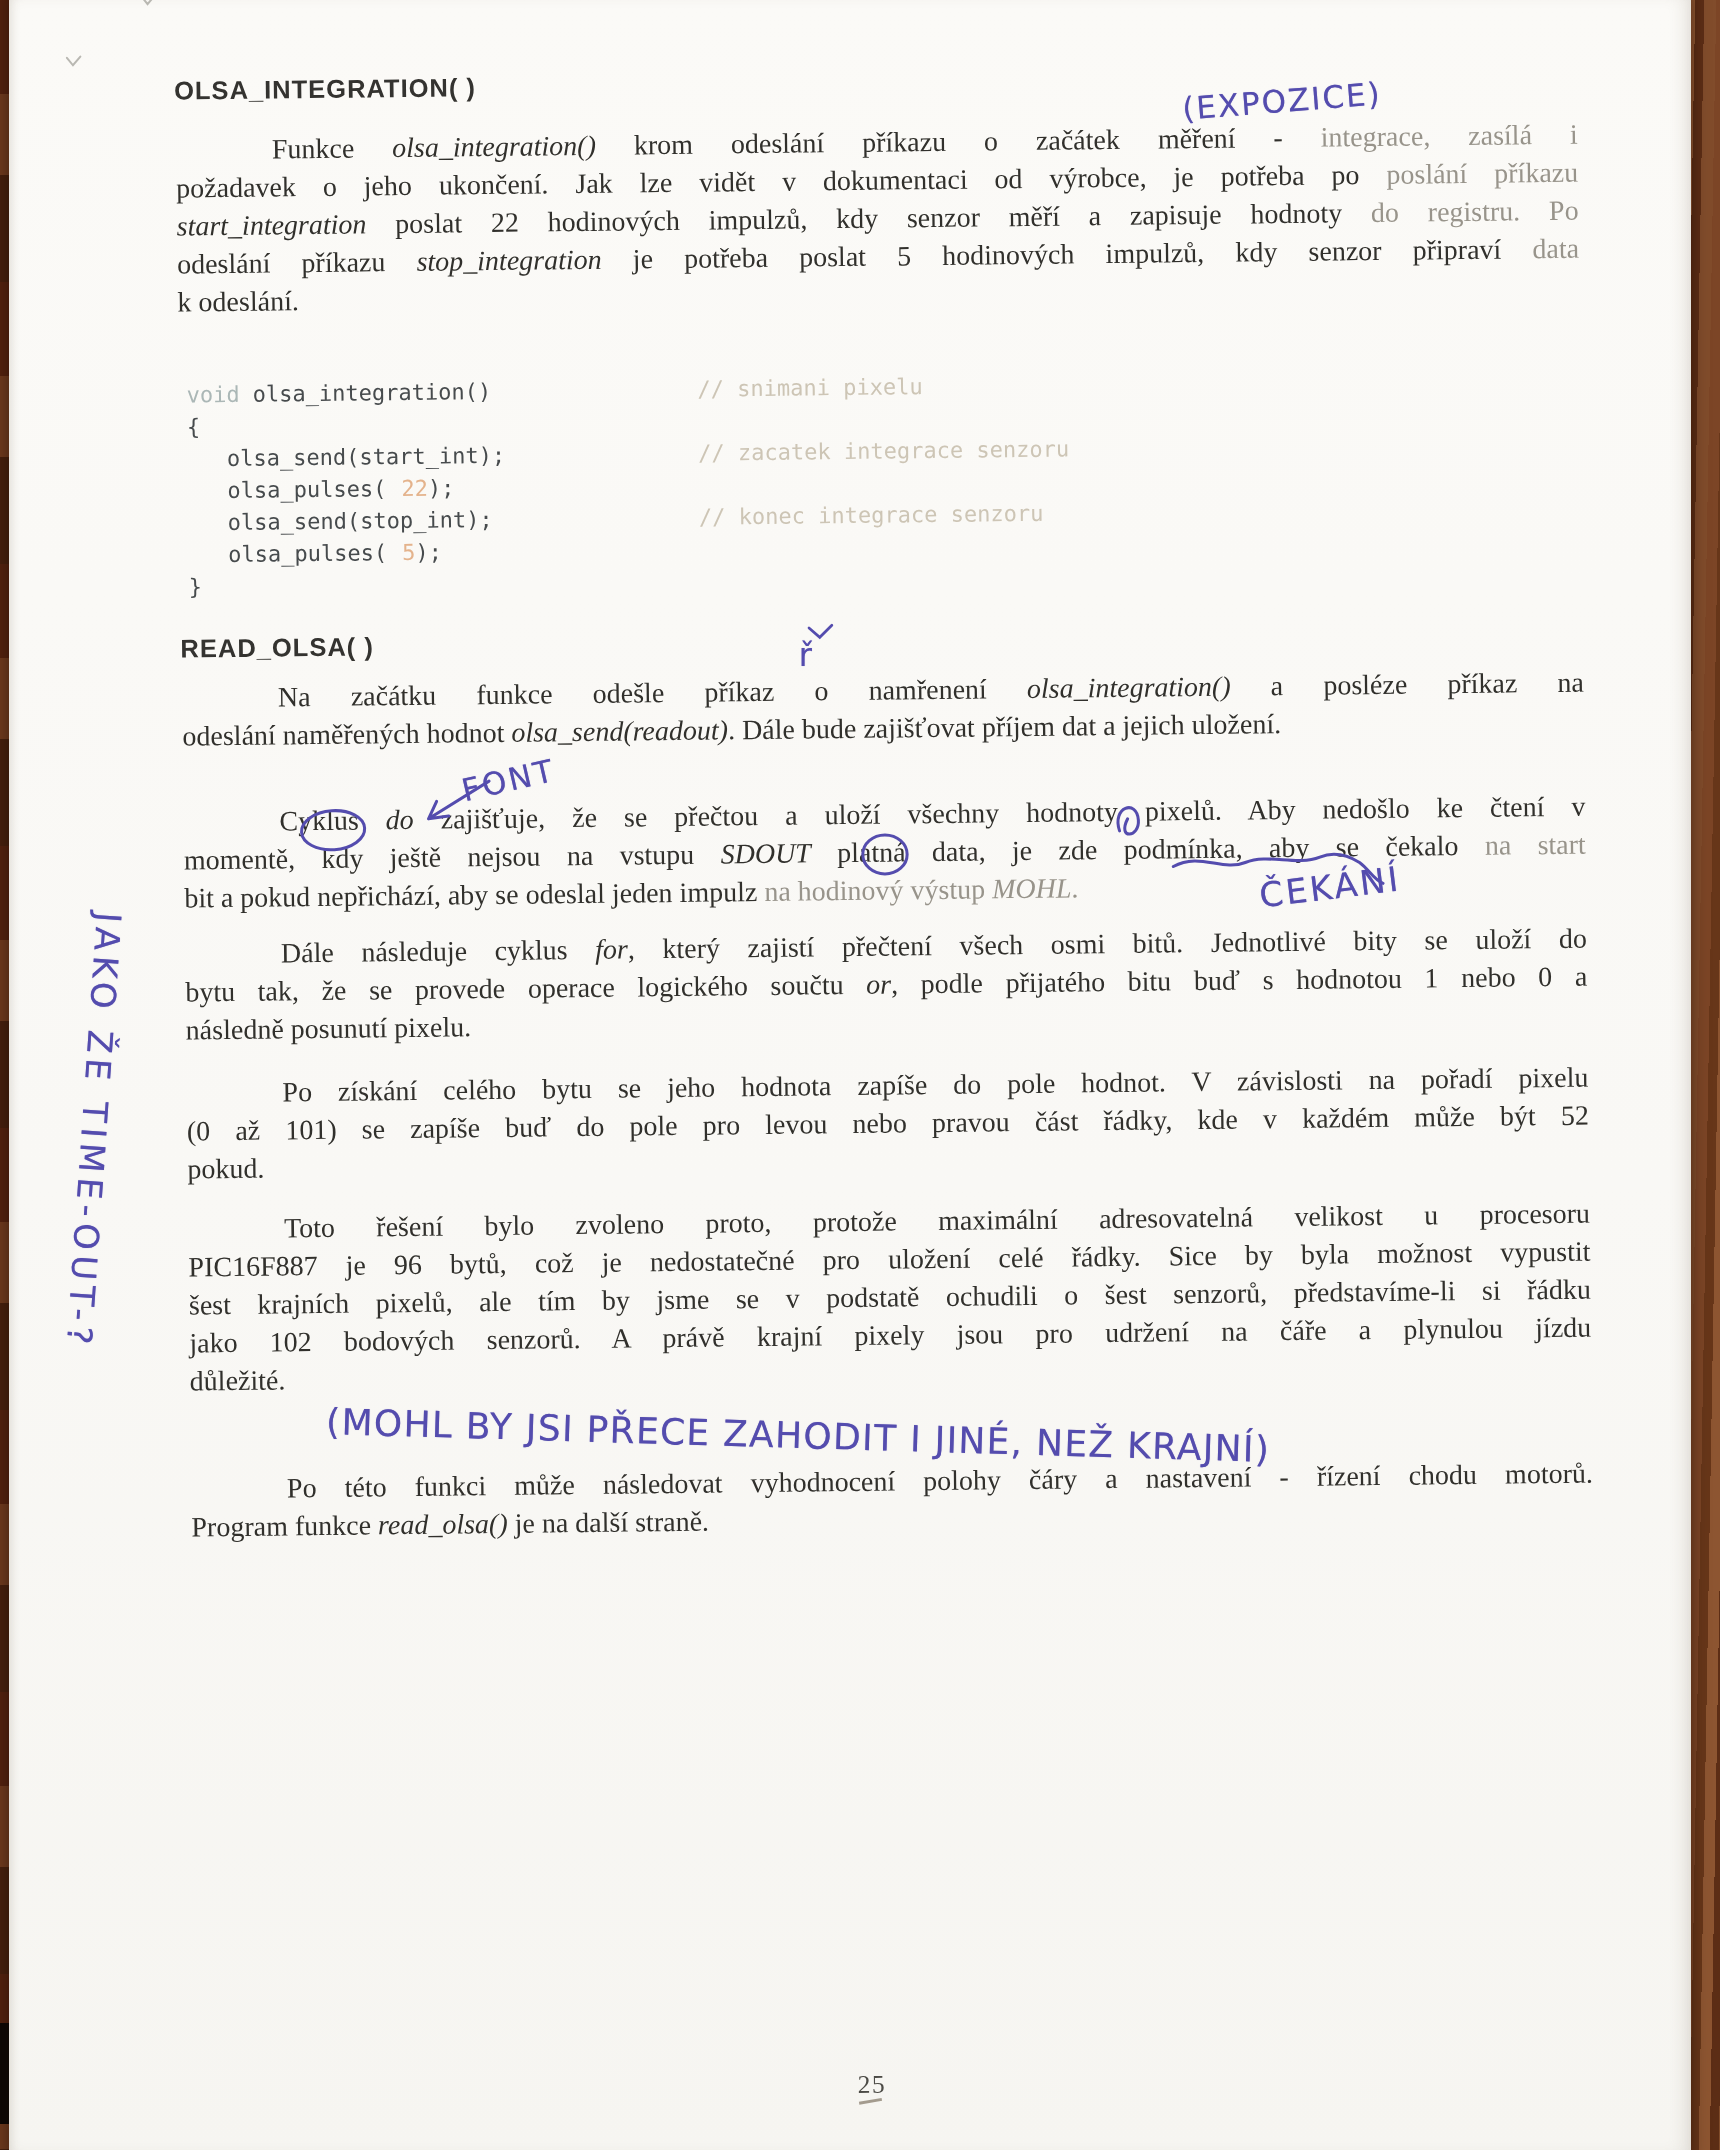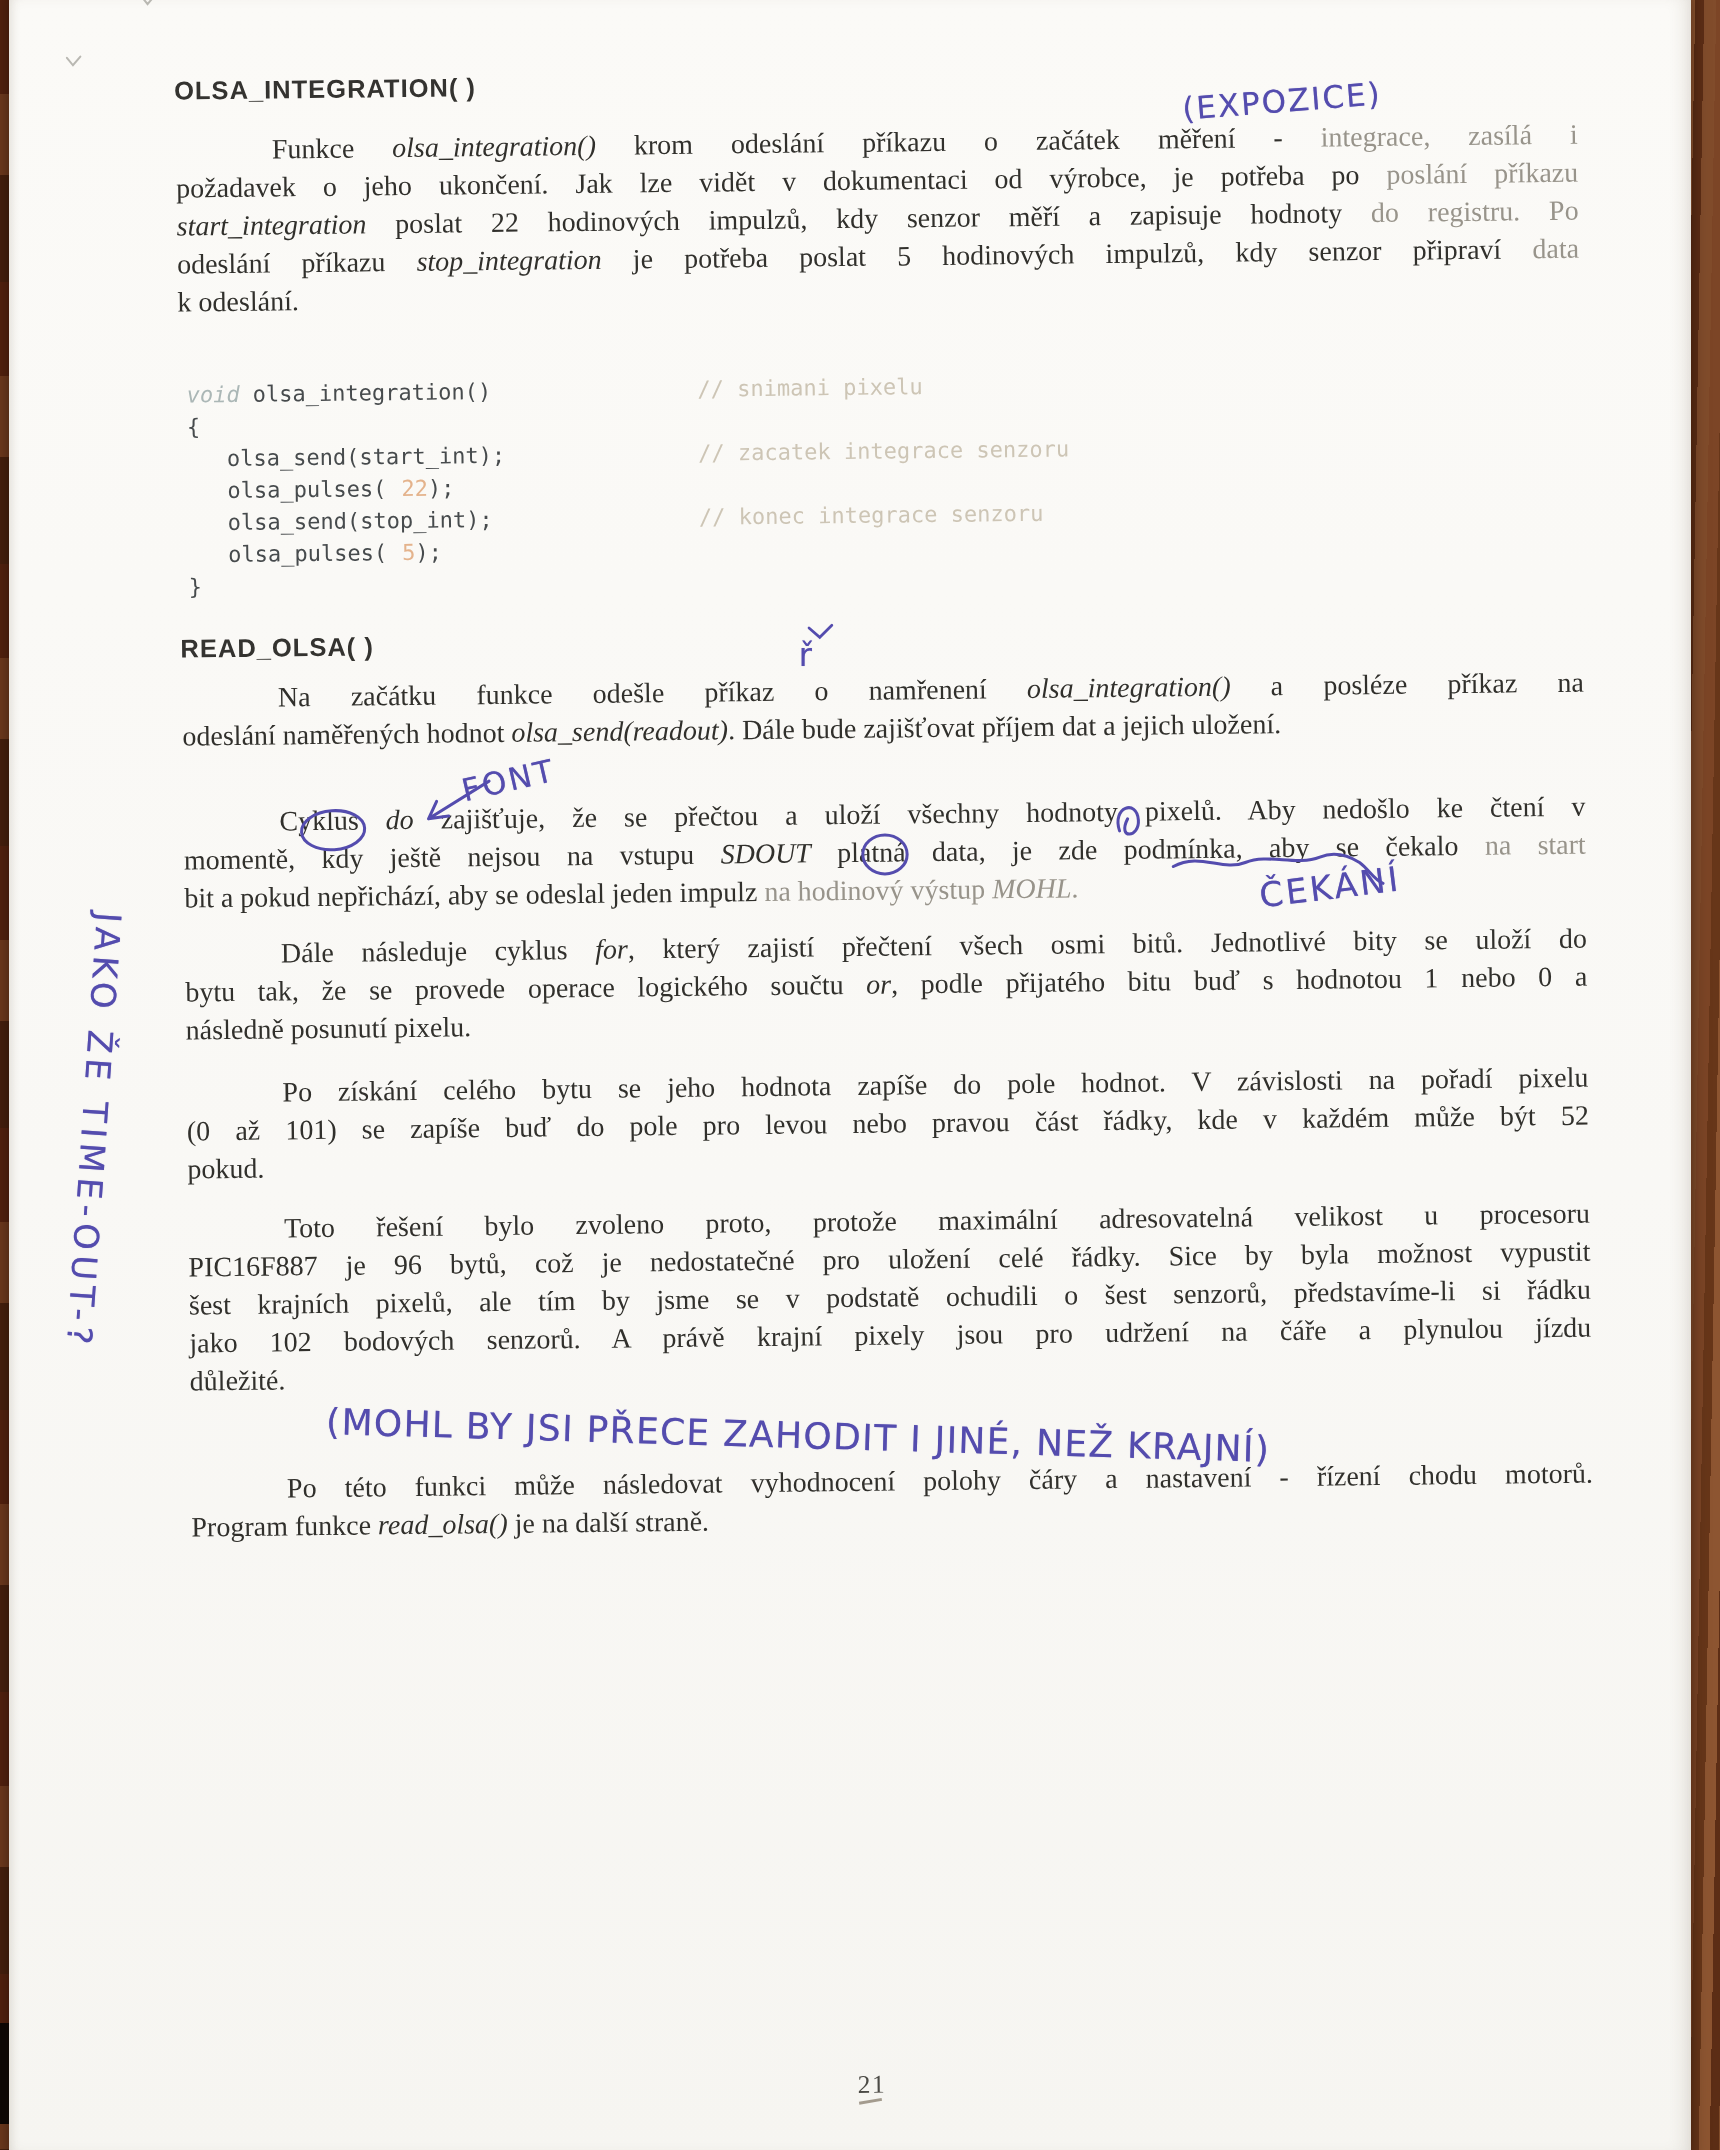--- a/index.html
+++ b/index.html
@@ -47,21 +47,21 @@
   .para .tline:first-child{text-indent:96px;}
   .it{font-style:italic;}
   .fade{color:#98948b;}
   
   .code{
     position:absolute;left:186px;top:380px;width:1277px;
     font-family:"DejaVu Sans Mono",monospace;font-size:22px;line-height:32px;
     color:#474b4d;white-space:pre;
   }
   .codeline{position:relative;}
-  .kw{color:#abb7b6;font-style:italic;}
+  .kw{color:#abb7b6;}
   .num{color:#e4b38c;margin-left:15px;}
   .comment{position:absolute;left:511px;top:0;color:#cdc5b5;}
   .pageno{
     position:absolute;left:838px;top:2078px;
     font-size:25.5px;color:#4c4b46;letter-spacing:1.3px;
   }
   .pageno-smudge{position:absolute;left:839px;top:2108px;width:23px;height:2.7px;background:#a39b8e;transform:rotate(-9deg);}
   
   .hw{
     position:absolute;font-family:"DejaVu Sans",sans-serif;color:#544cae;
@@ -123,21 +123,21 @@
         <div class="tline"><span>PIC16F887 je 96 bytů, což je nedostatečné pro uložení celé řádky. Sice by byla možnost vypustit</span></div>
         <div class="tline"><span>šest krajních pixelů, ale tím by jsme se v podstatě ochudili o šest senzorů, představíme-li si řádku</span></div>
         <div class="tline"><span>jako 102 bodových senzorů. A právě krajní pixely jsou pro udržení na čáře a plynulou jízdu</span></div>
         <div class="tline last"><span>důležité.</span></div>
       </div>
     <div class="para" style="top:1471px">
         <div class="tline"><span>Po této funkci může následovat vyhodnocení polohy čáry a nastavení - řízení chodu motorů.</span></div>
         <div class="tline last"><span>Program funkce </span><span class="it">read_olsa()</span><span> je na další straně.</span></div>
       </div>
 
-    <div class="pageno">21</div>
+    <div class="pageno">25</div>
     <div class="pageno-smudge"></div>
   </div>
 
   <div class="hw" id="hw-expozice">(EXPOZICE)</div>
   <div class="hw" id="hw-rcaron">ř</div>
   <div class="hw" id="hw-font">FONT</div>
   <div class="hw" id="hw-cekani">ČEKÁNÍ</div>
   <div class="hw" id="hw-mohl">(MOHL BY JSI PŘECE ZAHODIT I JINÉ, NEŽ KRAJNÍ)</div>
   <div class="hw" id="hw-timeout">JAKO ŽE TIME-OUT-?</div>
 

